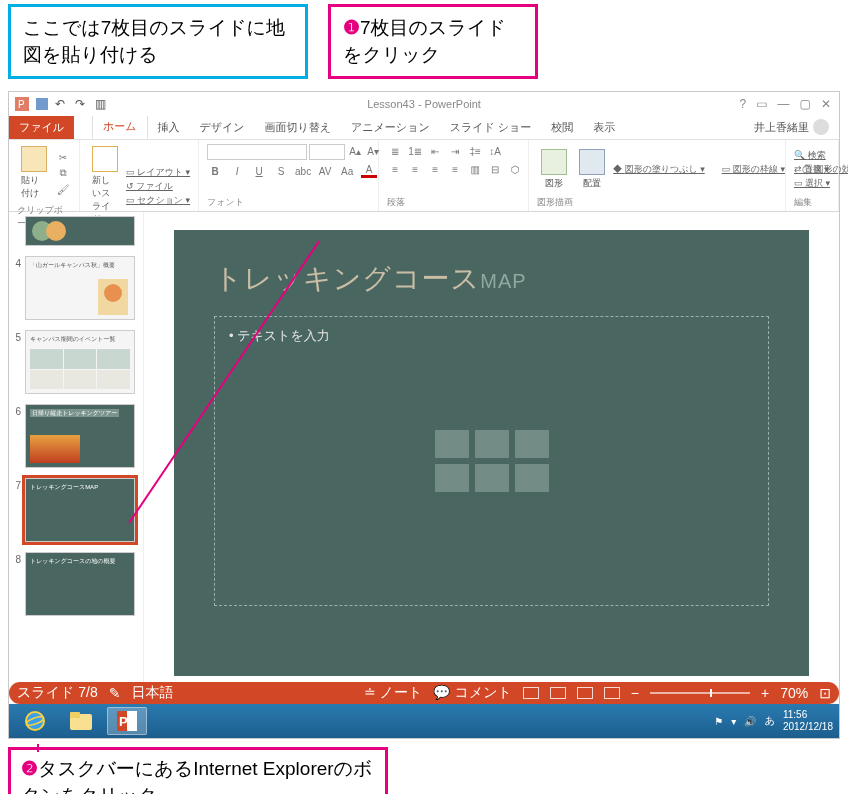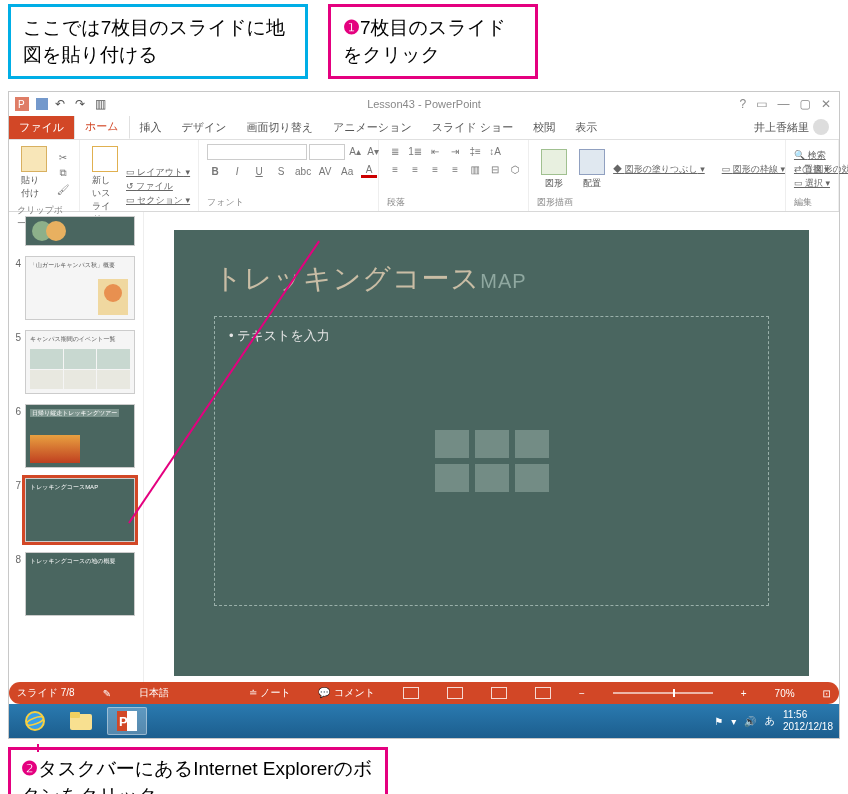--- a/index.html
+++ b/index.html
@@ -20,21 +20,21 @@
   .titlebar { height: 24px; background: #fff; display: flex; align-items: center; position: relative; }
   .qat { display: flex; gap: 6px; padding-left: 6px; align-items: center; }
   .qat .ic { width: 14px; height: 14px; opacity: 0.7; }
   .title-center { position: absolute; left: 50%; transform: translateX(-50%); color: #888; font-size: 11px; }
   .wincontrols { margin-left: auto; display: flex; gap: 10px; padding-right: 8px; color: #888; font-size: 12px; }
 
   
   .ribbon-tabs { height: 24px; display: flex; align-items: flex-end; border-bottom: 1px solid #e0e0e0; padding-left: 0; }
   .ribbon-tabs .tab { padding: 4px 10px; font-size: 11px; color: #555; cursor: pointer; }
   .ribbon-tabs .tab.file { background: #d24726; color: #fff; }
-  .ribbon-tabs .tab.active { border: 1px solid #e0e0e0; border-bottom-color: #fff; background: #fff; color: #d24726; }
+  .ribbon-tabs .tab.active { border: 1px solid #e0e0e0; border-bottom-color: #fff; background: #fff; color: #d24726; margin-left: 18px; }
   .account { margin-left: auto; padding: 4px 10px; font-size: 11px; color: #555; display:flex; align-items:center; gap:4px;}
   .avatar { width:16px; height:16px; border-radius:50%; background:#ddd; display:inline-block; }
 
   
   .ribbon { height: 72px; background: #fff; border-bottom: 1px solid #d8d8d8; display: flex; }
   .group { border-right: 1px solid #eee; padding: 4px 8px 2px; display: flex; flex-direction: column; justify-content: space-between; }
   .group-label { font-size: 9px; color: #888; text-align: left; margin-top: 2px; }
   .group-body { display: flex; align-items: center; gap: 4px; flex: 1; }
   .big-btn { display: flex; flex-direction: column; align-items: center; gap: 2px; font-size: 9px; color: #555; padding: 2px 4px; }
   .big-btn .gicon { width: 26px; height: 26px; background: #f0c080; border: 1px solid #d0a060; }
@@ -53,21 +53,21 @@
   .canvas-area { flex: 1; background: #fff; display: flex; flex-direction: column; position: relative; }
   .slide-canvas { flex: 1; margin: 18px 30px 6px 30px; background: #4a6660; position: relative; padding: 30px 40px; }
   .slide-title { font-size: 28px; color: #c9bda5; font-weight: normal; letter-spacing: 1px;}
   .slide-title .sub { font-size: 20px; color: #8fa8a0; }
   .content-ph { margin-top: 18px; border: 1px dashed #9ab0aa; height: 290px; padding: 10px 14px; color: #e5e5e5; font-size: 13px; position: relative;}
   .ph-icons { position: absolute; top: 50%; left: 50%; transform: translate(-50%,-50%); display: grid; grid-template-columns: repeat(3, 34px); gap: 6px; }
   .ph-icons .pi { width: 34px; height: 28px; background: #7a938c; opacity: 0.85; }
   .notes { height: 26px; padding: 4px 30px; color: #aaa; font-size: 11px; border-top:1px solid #eee;}
 
   
-  .statusbar { height: 22px; background: #d24726; color: #fff; display: flex; align-items: center; font-size: 10px; padding: 0 8px; gap: 28px; border-radius: 11px; }
+  .statusbar { height: 22px; background: #d24726; color: #fff; display: flex; align-items: center; font-size: 14px; padding: 0 8px; gap: 11px; border-radius: 11px; }
   .statusbar .spacer { flex: 1; }
   .view-ic { width: 16px; height: 12px; border: 1px solid rgba(255,255,255,0.8); }
   .zoom-track { width: 100px; height: 2px; background: rgba(255,255,255,0.6); position: relative; }
   .zoom-track::after { content:""; position:absolute; left:60%; top:-3px; width:2px; height:8px; background:#fff;}
 
   
   .taskbar { height: 34px; background: linear-gradient(#2a7ab0, #1c5e8e); display: flex; align-items: center; padding: 0 6px; gap: 6px; }
   .task-btn { width: 40px; height: 28px; display: flex; align-items: center; justify-content: center; border-radius: 2px; }
   .task-btn.active { background: rgba(255,255,255,0.25); box-shadow: inset 0 0 0 1px rgba(255,255,255,0.4); }
   .tray { margin-left: auto; color: #fff; font-size: 10px; display: flex; align-items: center; gap: 8px; }

